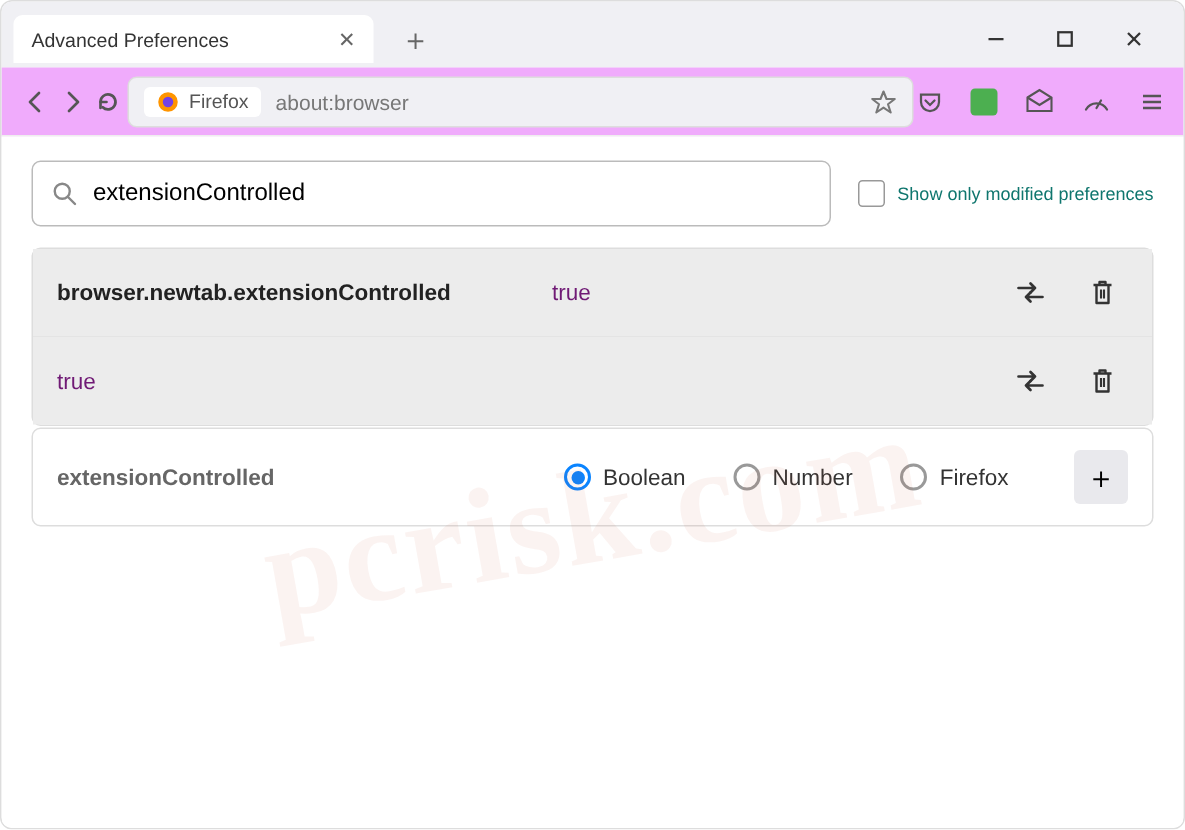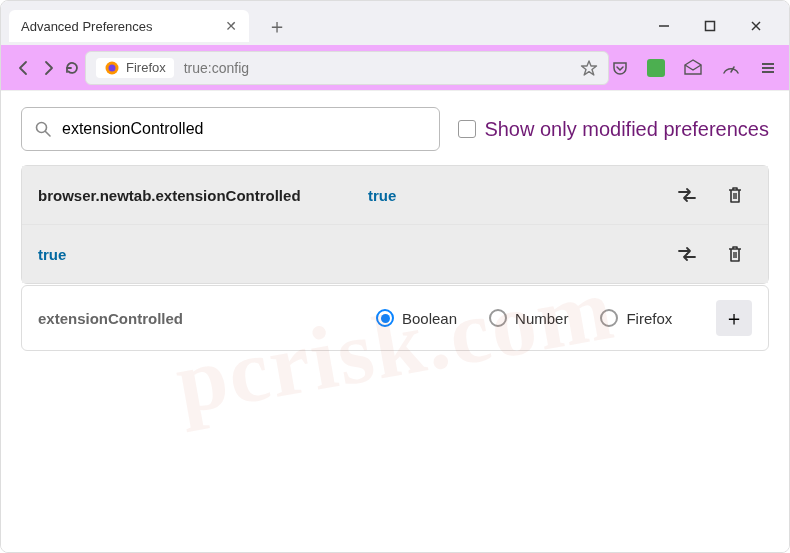--- a/index.html
+++ b/index.html
@@ -22,29 +22,29 @@
     .url-bar .star { margin-left: auto; color: #777; }
     .right-icons { display: flex; gap: 18px; align-items: center; color: #555; }
     .right-icons span, .right-icons svg { cursor: pointer; }
     .ext-green { width: 18px; height: 18px; background: #4caf50; border-radius: 3px; }
     
     .content { flex: 1; padding: 16px 20px; background: #fff; overflow: auto; position: relative; }
     
     .search-row { display: flex; align-items: center; gap: 18px; margin-bottom: 14px; }
     .search-box { flex: 1; height: 44px; border: 1px solid #bbb; border-radius: 6px; display: flex; align-items: center; padding: 0 12px; gap: 10px; font-size: 16px; }
     .search-box input { border: none; outline: none; font-size: 16px; flex: 1; background: transparent; }
-    .checkbox-row { display: flex; align-items: center; gap: 8px; font-size: 20px; color: #701a75; }
+    .checkbox-row { display: flex; align-items: center; gap: 8px; font-size: 12px; color: #0f766e; }
     .checkbox { width: 18px; height: 18px; border: 1.5px solid #999; border-radius: 3px; }
     
     .results { border: 1px solid #ddd; border-radius: 6px; margin-bottom: 1px; }
     .row { display: flex; align-items: center; padding: 12px 16px; gap: 20px; font-size: 15px; }
     .row:not(:last-child){ border-bottom: 1px solid #e4e4e4; }
     .row.highlighted { background: #ececec; }
     .row .name { font-weight: 700; color: #222; width: 310px; word-break: break-word; }
-    .row .value { font-weight: 700; color: #0369a1; flex: 1; }
+    .row .value { font-weight: 400; color: #701a75; flex: 1; }
     .row-actions { margin-left: auto; display: flex; gap: 14px; align-items: center; }
     .action-btn { width: 34px; height: 34px; display: flex; align-items: center; justify-content: center; color: #333; cursor: pointer; border-radius: 4px; }
     
     .new-pref-box { border: 1px solid #ddd; border-radius: 6px; padding: 14px 16px; display: flex; align-items: center; gap: 28px; font-size: 15px; }
     .new-pref-box .name { font-weight: 700; color: #666; width: 310px; }
     .type-options { display: flex; gap: 32px; align-items: flex-start; }
     .radio-opt { display: flex; align-items: center; gap: 8px; cursor: pointer; color: #333; }
     .radio { width: 18px; height: 18px; border: 2px solid #999; border-radius: 50%; display: flex; align-items: center; justify-content: center; }
     .radio.selected { border-color: #0a84ff; }
     .radio.selected::after { content: ""; width: 9px; height: 9px; background: #0a84ff; border-radius: 50%; }
@@ -103,21 +103,21 @@
         </svg>
     </div>
     <div class="url-bar">
       <span class="pill">
         <svg width="16" height="16" viewBox="0 0 16 16">
             <circle cx="8" cy="8" r="6.5" fill="#ff9500"></circle>
             <circle cx="8" cy="8" r="3.5" fill="#7542e5"></circle>
           </svg>
         <span>Firefox</span>
       </span>
-      <span class="url-text">true:config</span>
+      <span class="url-text">about:browser</span>
       <span class="star">
         <svg width="18" height="18" viewBox="0 0 18 18">
             <path d="M9 2 L11 7 L16.5 7 L12 10.5 L13.8 16 L9 12.7 L4.2 16 L6 10.5 L1.5 7 L7 7 Z" fill="none" stroke="#777" stroke-width="1.4" stroke-linejoin="round"></path>
           </svg>
       </span>
     </div>
     <div class="right-icons">
       <span>
         <svg width="18" height="18" viewBox="0 0 18 18">
             <path d="M3 4 h12 v5 a6 6 0 0 1 -12 0 Z" fill="none" stroke="#555" stroke-width="1.5"></path>

